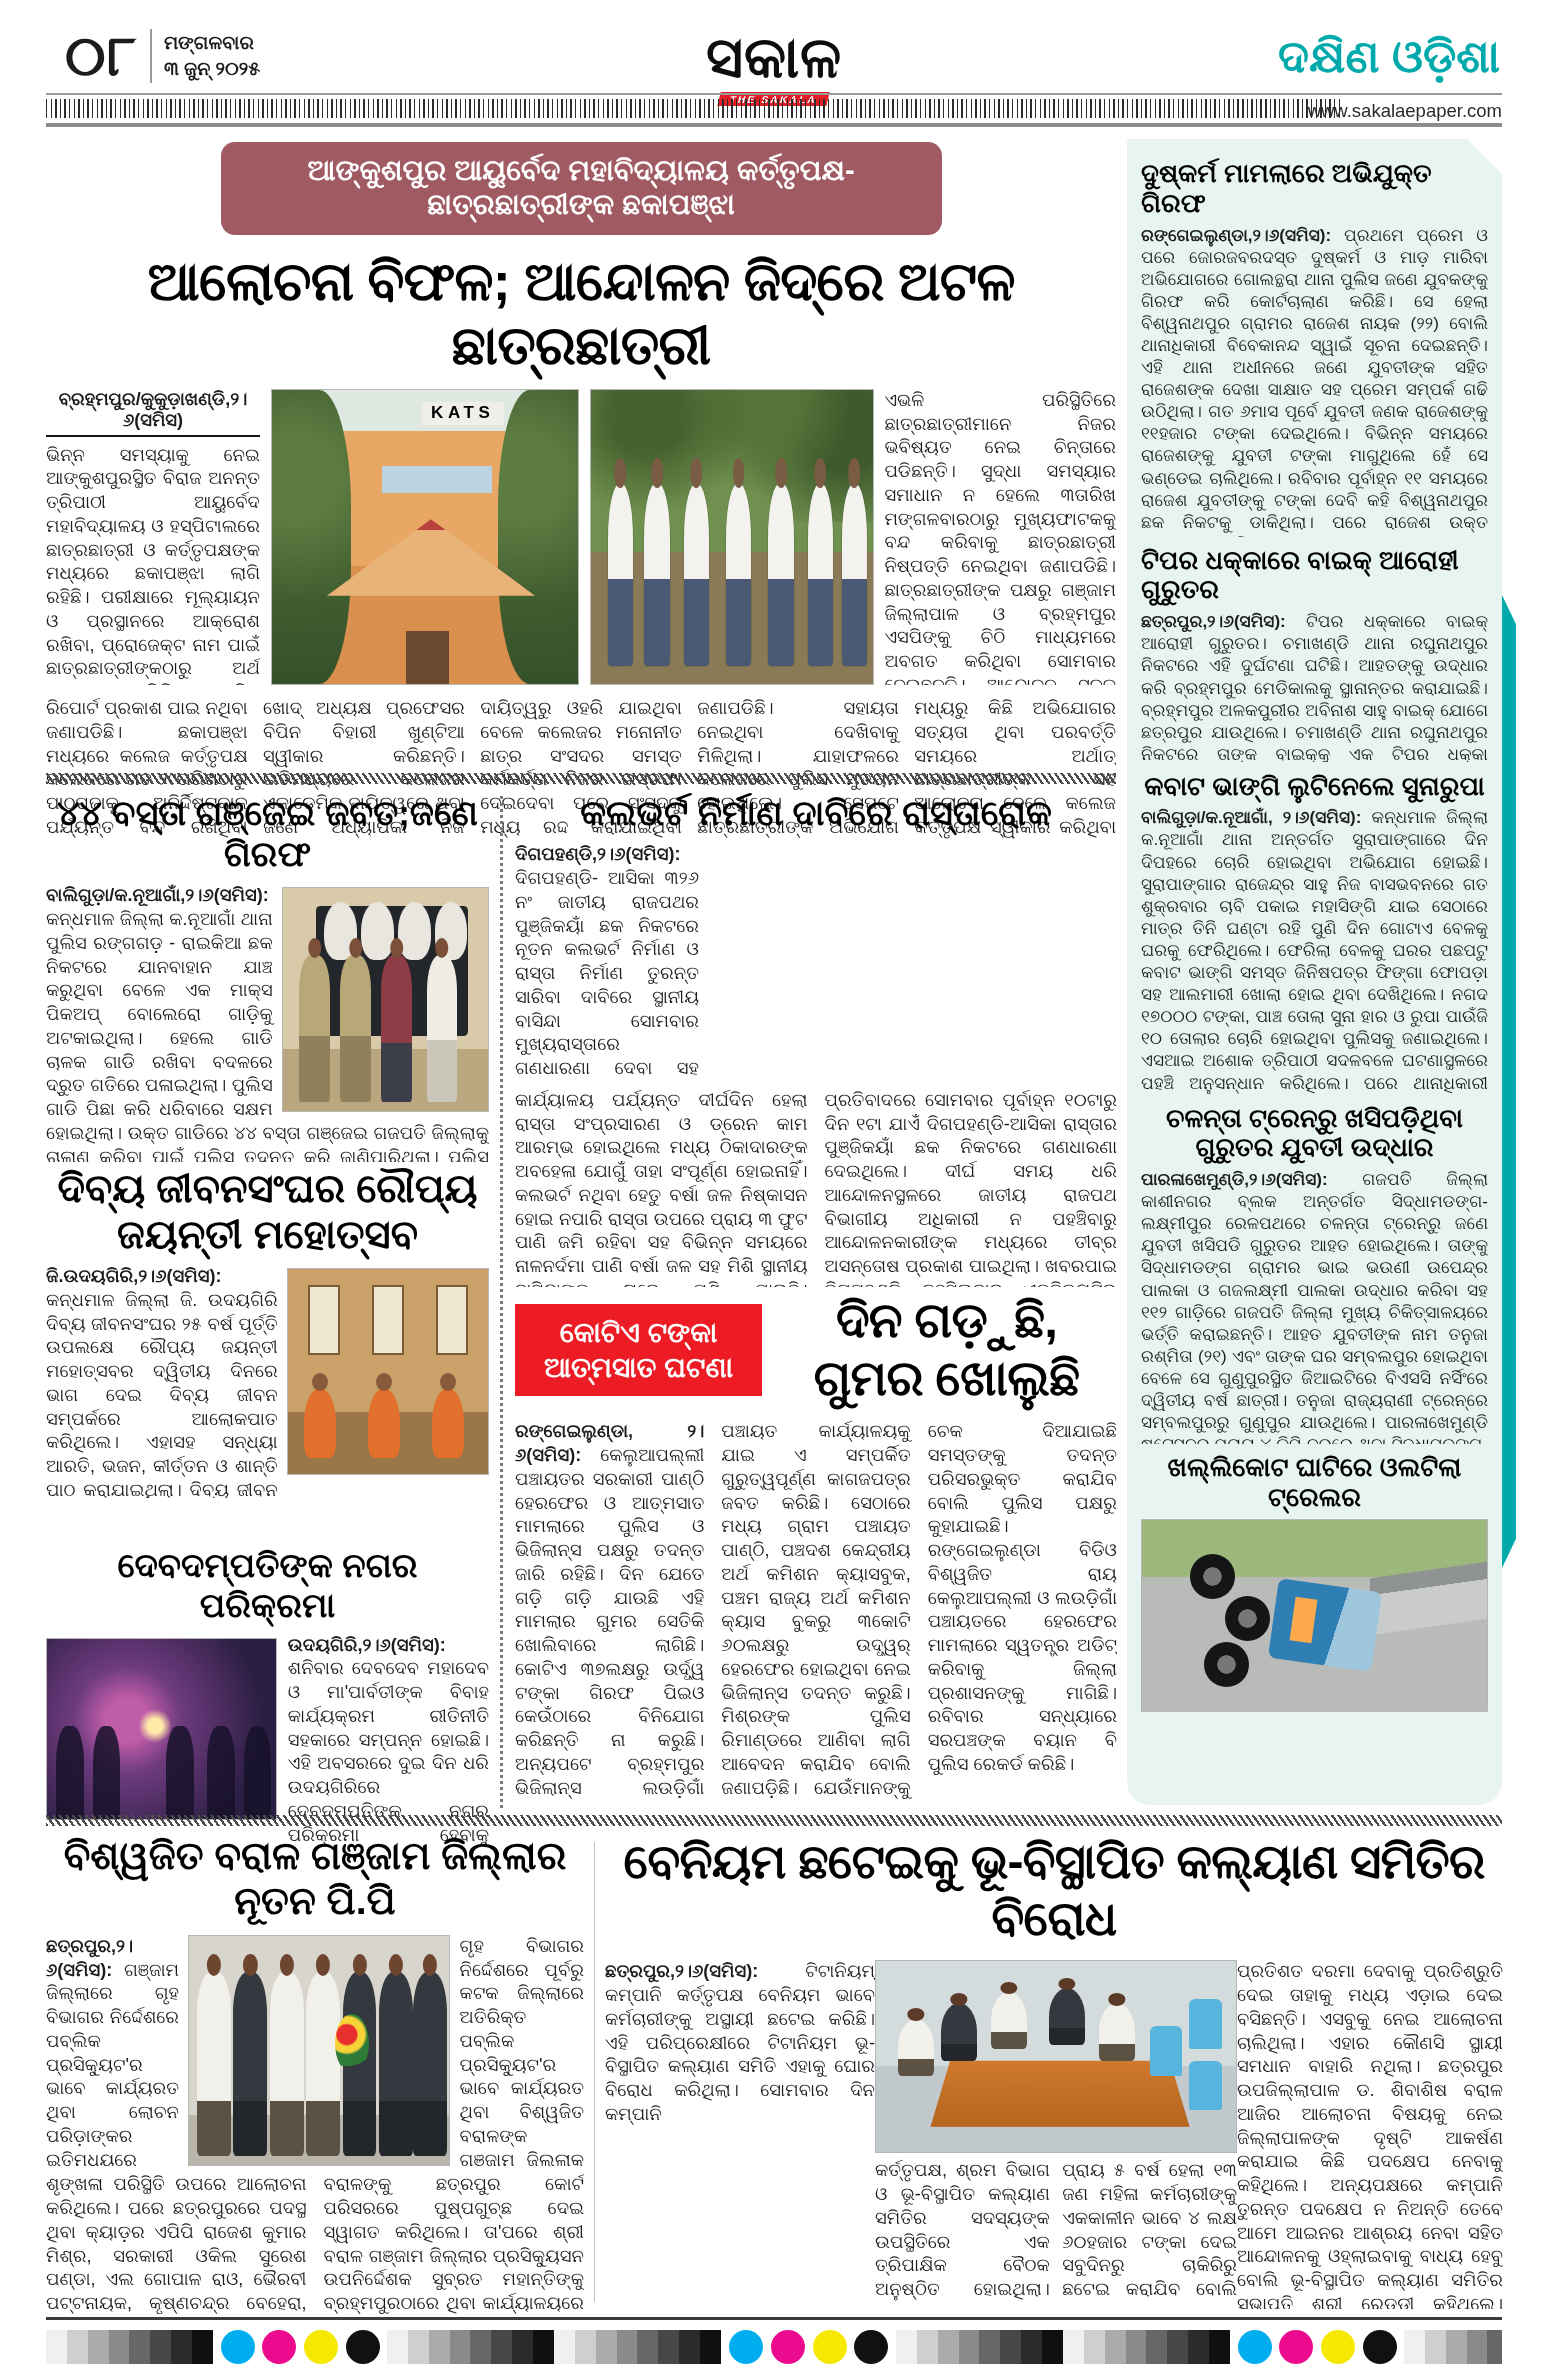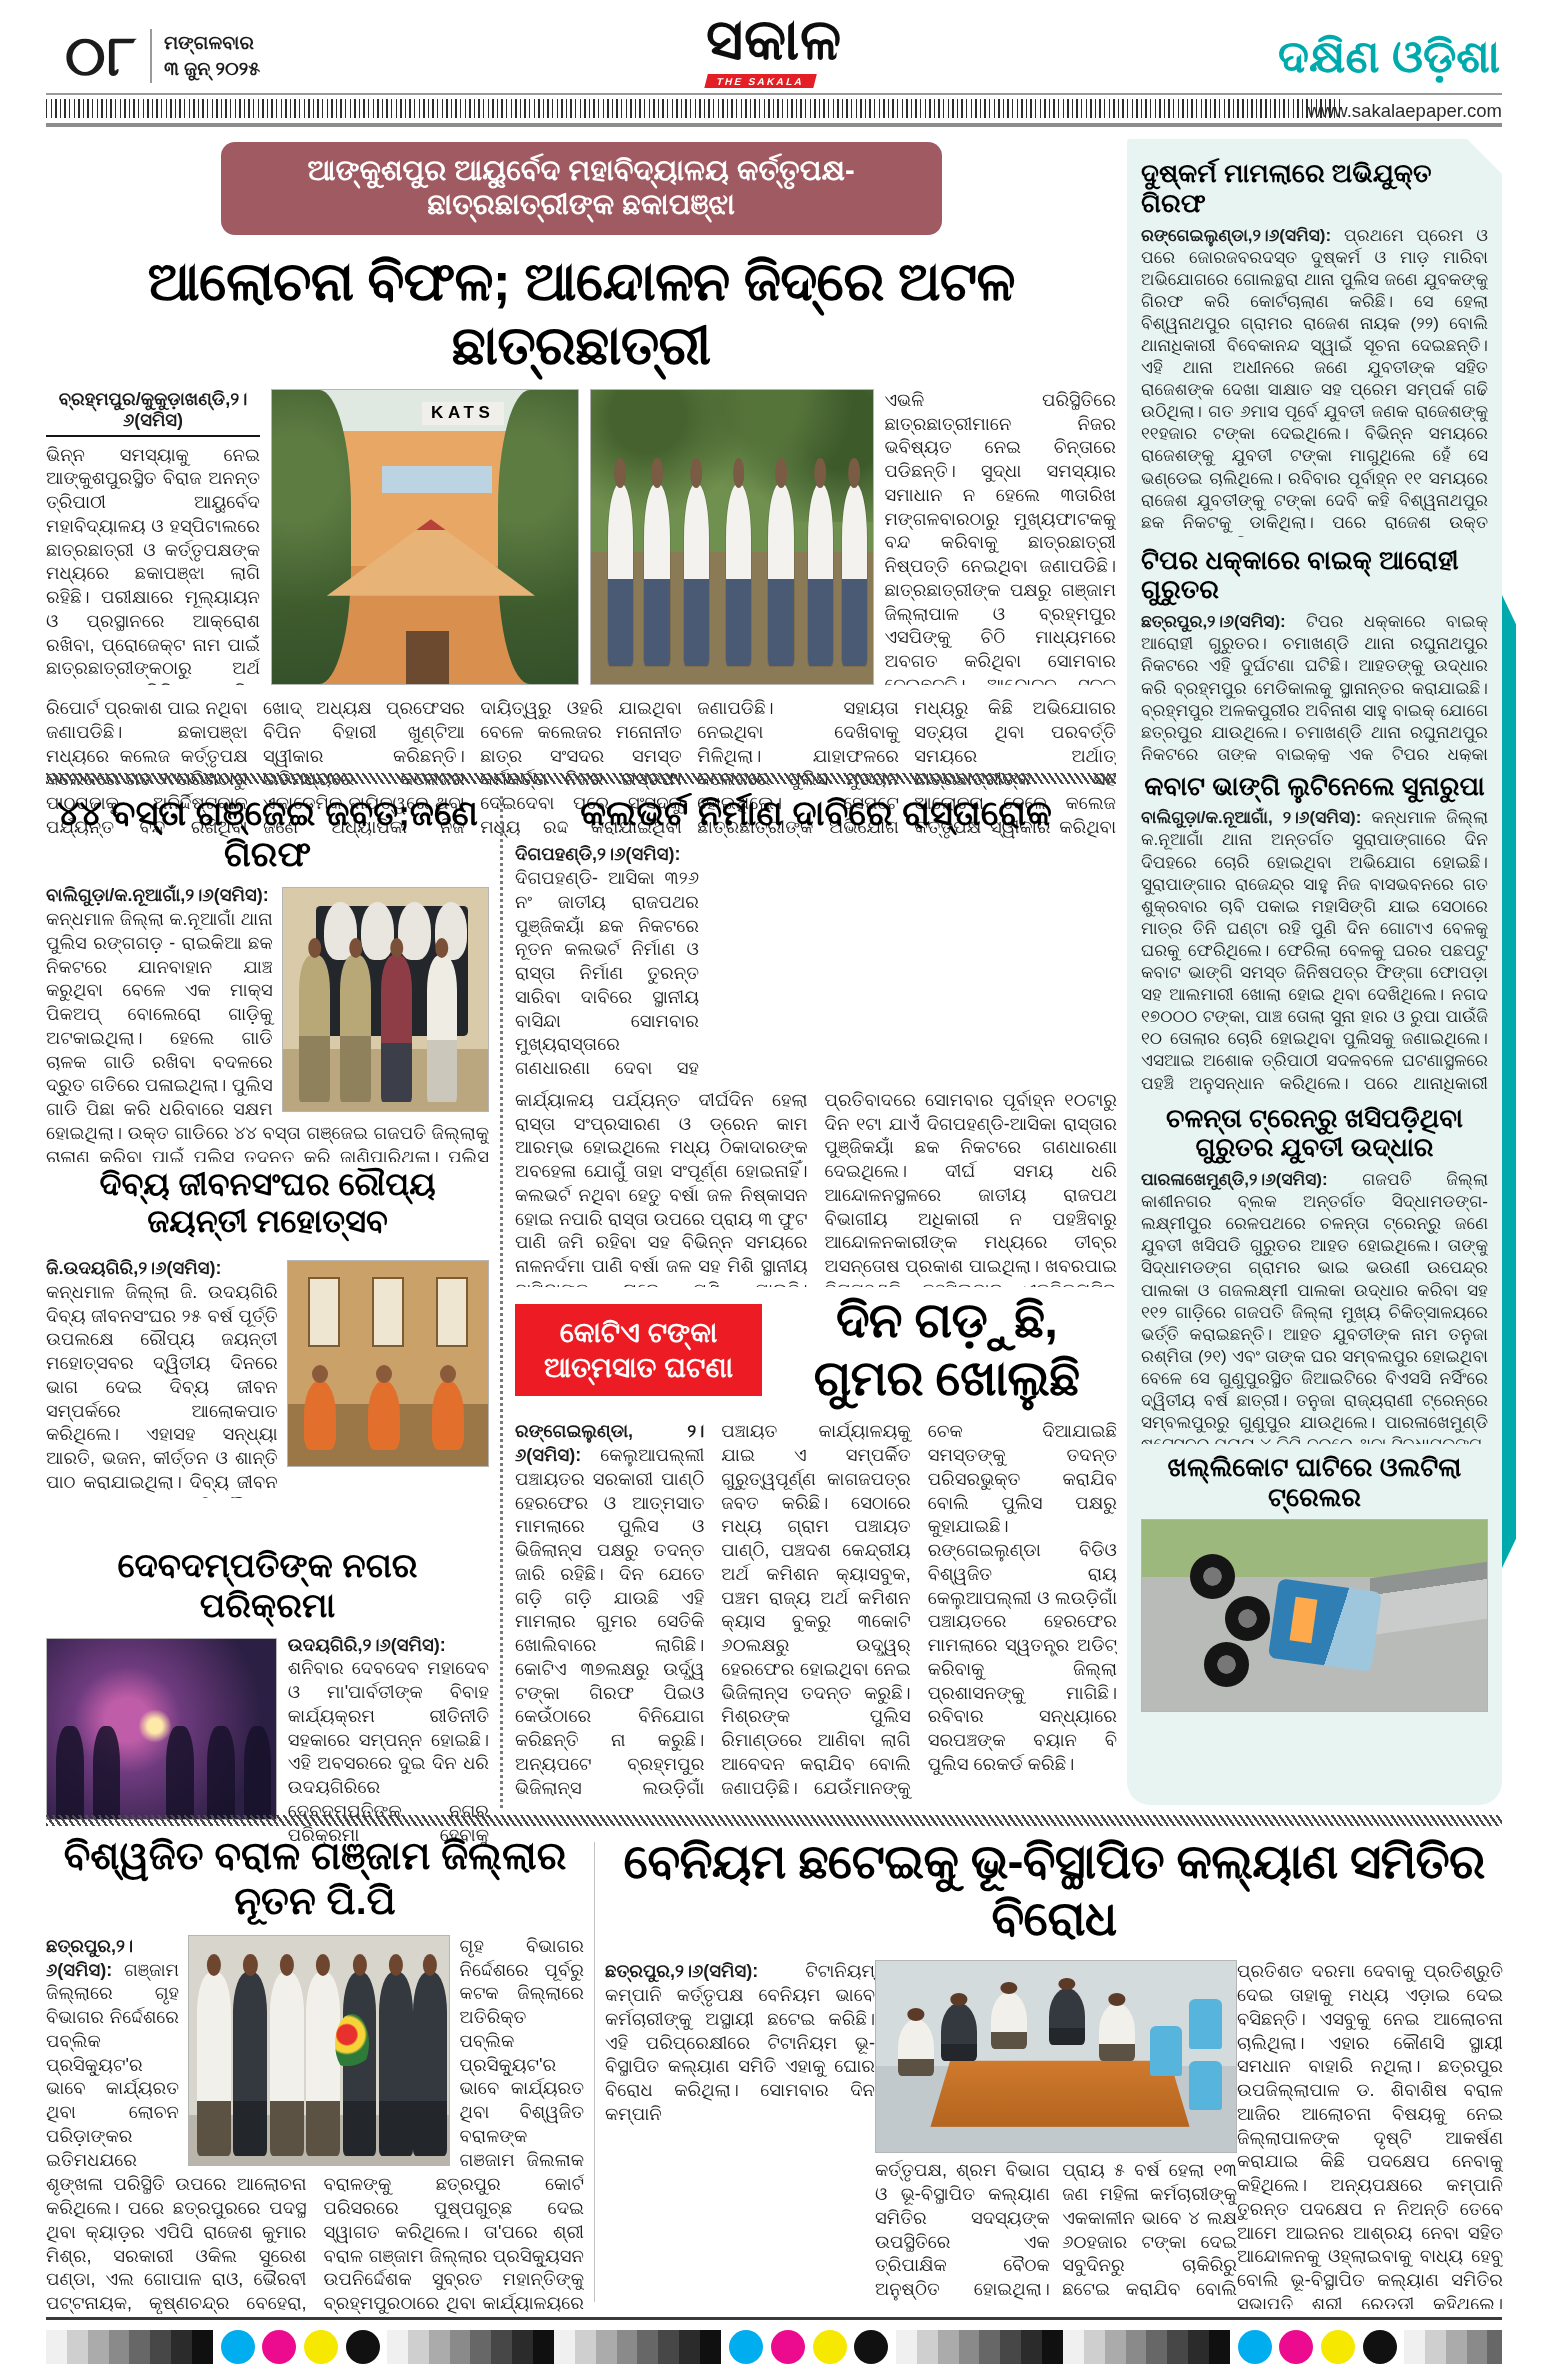--- a/index.html
+++ b/index.html
@@ -5,21 +5,21 @@
   * { margin:0; padding:0; box-sizing:border-box; }
   html,body { background:#e9e9e9; }
   body { font-family:"Liberation Sans", sans-serif; color:#1c1c1c; }
   #page { position:relative; width:1548px; height:2377px; background:#ffffff; overflow:hidden; margin:0 auto; }
 
   
   .pgnum-wrap { position:absolute; left:65px; top:23px; display:flex; align-items:center; gap:12.3px; }
   .pgnum { font-size:56px; font-weight:800; letter-spacing:1.5px; }
   .head-vline { width:1.5px; height:54px; background:#9a9a9a; }
   .daybox { font-size:19px; font-weight:700; line-height:1.35; }
-  .masthead { position:absolute; left:50%; top:6px; transform:translateX(-50%); text-align:left; }
+  .masthead { position:absolute; left:50%; top:24px; transform:translateX(-50%); text-align:center; }
   .masthead-word { font-size:57px; font-weight:900; letter-spacing:0.8px; color:#0d0d0d; }
   .masthead-ribbon { display:inline-block; background:#e31e24; color:#fff; font-size:10px; font-weight:700;
       letter-spacing:2.3px; padding:1.5px 10.8px; transform:skewX(-14deg); margin-top:-6.2px; }
   .section-title { position:absolute; right:48px; top:31px; font-size:45px; font-weight:800; color:#00a9ac; }
   .rule1 { position:absolute; left:46px; right:46px; top:93px; height:1.5px; background:#9a9a9a; }
   .barcode { position:absolute; left:46px; top:99px; width:1296px; height:18.5px;
       background:repeating-linear-gradient(90deg,#2d2d2d 0 1.5px, transparent 1.5px 4.6px); }
   .site-url { position:absolute; right:46px; top:100px; font-size:18.5px; color:#2b2b2b; }
   .rule2 { position:absolute; left:46px; right:46px; top:123px; height:3.9px; background:#8c8c8c; }
 
@@ -143,21 +143,21 @@
   
   .art-h { font-weight:800; text-align:center; color:#000; }
   #ganja { position:absolute; left:46px; top:793px; width:443px; height:369px; overflow:hidden; }
   #ganja .art-h { font-size:35px; margin-bottom:9.3px; }
   #ganja .ph { float:right; width:207px; height:225px; margin:3.1px 0 6.2px 9.3px; }
   #culvert { position:absolute; left:515px; top:793px; width:602px; height:494px; overflow:hidden; }
   #culvert .art-h { font-size:35px; margin-bottom:9.3px; }
   #culvert .row { display:grid; grid-template-columns:184px 1fr; gap:10.8px; height:238px; overflow:hidden; }
   #culvert .below { margin-top:7.7px; column-count:2; column-gap:17px; height:221px; overflow:hidden; }
   #divya { position:absolute; left:46px; top:1166px; width:443px; height:332px; overflow:hidden; }
-  #divya .art-h { font-size:32px; margin-bottom:17px; }
+  #divya .art-h { font-size:40px; margin-bottom:7px; }
   #divya .ph { float:right; width:202px; height:207px; margin:3.1px 0 6.2px 9.3px; }
   #deba { position:absolute; left:46px; top:1546px; width:443px; height:305px; overflow:hidden; }
   #deba .art-h { font-size:34px; margin-bottom:7.7px; }
   #deba .ph { float:left; width:231px; height:182px; margin:4.6px 10.8px 4.6px 0; }
   #scam { position:absolute; left:515px; top:1292px; width:602px; height:514px; overflow:hidden; }
   .scam-top { display:grid; grid-template-columns:247px 1fr; gap:14px; align-items:center; margin-bottom:12.3px; }
   .scam-kicker { background:#ed1c24; color:#fff; font-size:28px; font-weight:800; line-height:1.25;
       text-align:center; padding:10.8px 7.7px; }
   .scam-h { font-size:49px; font-weight:800; text-align:center; color:#000; letter-spacing:-0.8px; }
   .scam-body { column-count:3; column-gap:17px; height:381px; overflow:hidden; }

